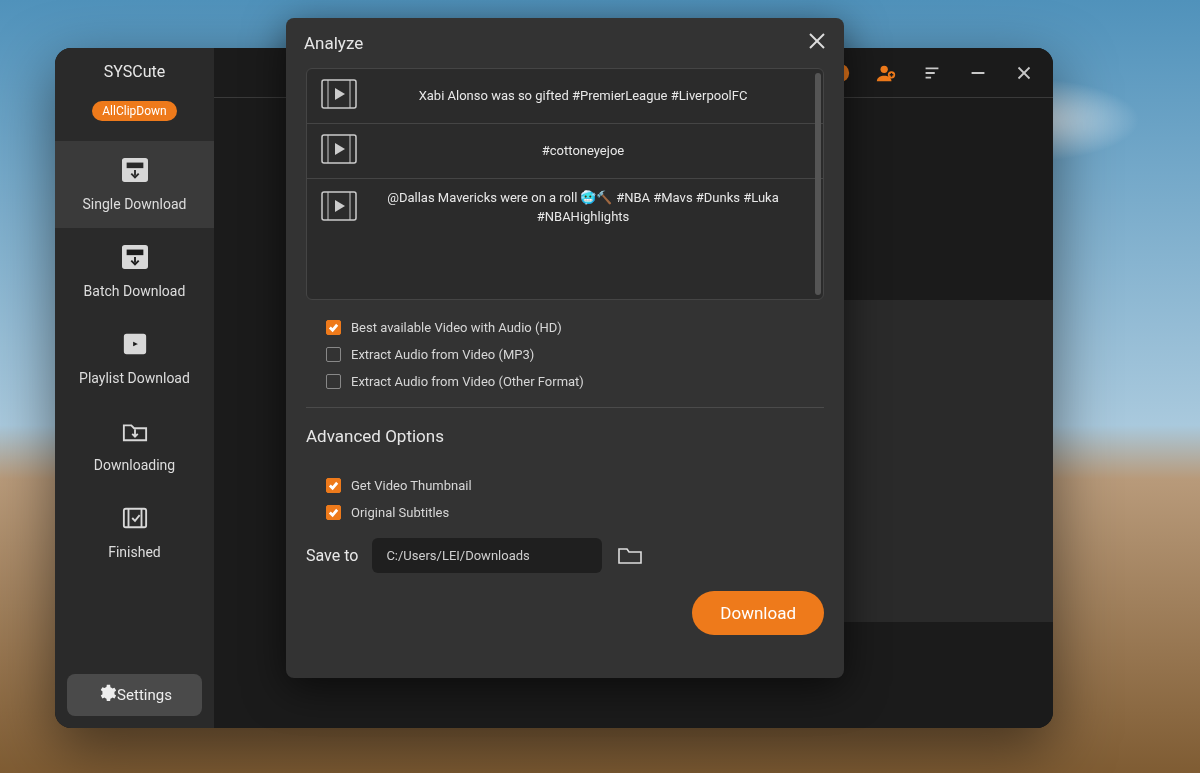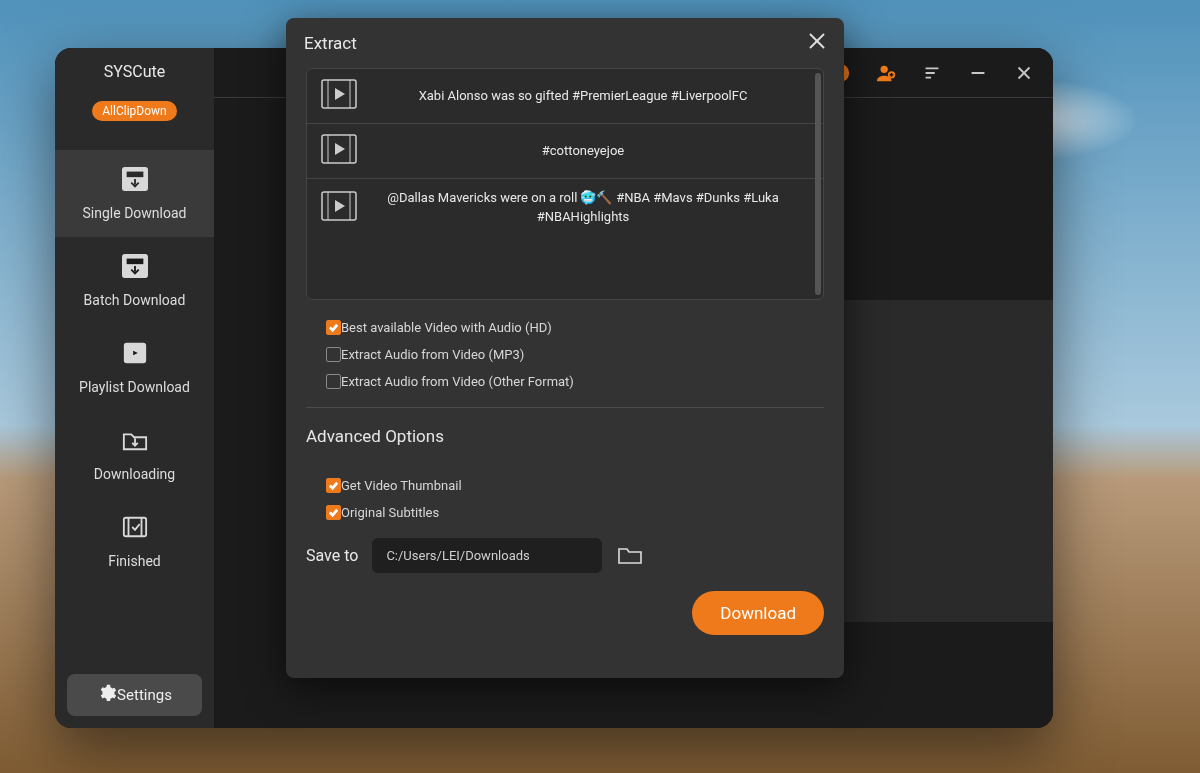--- a/index.html
+++ b/index.html
@@ -21,21 +21,21 @@
     position: absolute; left:55px; top:48px; width:998px; height:680px;
     background:#1b1b1b; border-radius:16px;
     box-shadow:0 20px 60px rgba(0,0,0,.5);
     display:flex; overflow:hidden;
   }
   
   .sidebar { width:159px; background:#2a2a2a; display:flex; flex-direction:column; }
   .brand { text-align:center; padding:14px 0 6px; color:#e8e8e8; font-size:16px; }
   .brand-sub { display:inline-block; margin-top:20px; background:#ee7a1b; color:#fff;
     font-size:12px; padding:3px 10px; border-radius:12px; }
-  .nav { margin-top:23px; display:flex; flex-direction:column; }
+  .nav { margin-top:14px; display:flex; flex-direction:column; }
   .nav-item { height:87px; display:flex; flex-direction:column; align-items:center;
     justify-content:center; color:#ddd; cursor:pointer; gap:10px; font-size:14px; }
   .nav-item.active { background:#3a3a3a; }
   .nav-item svg { width:30px; height:26px; stroke:#d8d8d8; fill:none; stroke-width:2; }
   .spacer { flex:1; }
   .settings-btn { margin:12px; background:#4a4a4a; border-radius:8px;
     display:flex; align-items:center; justify-content:center; gap:0;
     color:#eee; height:42px; cursor:pointer; font-size:15px;}
   .settings-btn svg{width:20px;height:20px;fill:#eee;}
   
@@ -59,21 +59,21 @@
   .modal-close svg{width:18px;height:18px;stroke:#ddd;stroke-width:2;}
   .modal-body{padding:0 20px 18px;flex:1;display:flex;flex-direction:column;}
   .video-list{background:#2b2b2b;border:1px solid #454545;border-radius:6px;
     height:232px;overflow:hidden;position:relative;}
   .video-list::after{content:"";position:absolute;right:2px;top:4px;bottom:4px;width:6px;background:#555;border-radius:3px;}
   .vrow{display:flex;align-items:center;padding:10px 14px;border-bottom:1px solid #454545;justify-content:center;}
   .vrow:last-child{border-bottom:none;}
   .vthumb svg{width:36px;height:30px;}
   .vtitle{flex:1;color:#e8e8e8;font-size:13px;text-align:center;line-height:1.45;}
   .opts{margin-top:20px;display:flex;flex-direction:column;gap:12px;padding-left:20px;}
-  .chk{display:flex;align-items:center;color:#d7d7d7;font-size:13px;cursor:pointer;text-align:right;}
+  .chk{display:flex;align-items:center;gap:10px;color:#d7d7d7;font-size:13px;cursor:pointer;text-align:right;}
   .chk .box{width:15px;height:15px;border:1.5px solid #ee7a1b;border-radius:2px;display:flex;align-items:center;justify-content:center;}
   .chk.unchecked .box{border-color:#888;}
   .chk .box svg{width:11px;height:11px;stroke:#fff;stroke-width:3;display:none;}
   .chk.checked .box{background:#ee7a1b;}
   .chk.checked .box svg{display:block;}
   .divider{height:1px;background:#4b4b4b;margin:18px 0;}
   .adv-title{color:#e6e6e6;font-size:17px;margin-bottom:12px;}
   .save-row{display:flex;align-items:center;gap:14px;margin-top:18px;}
   .save-label{color:#e8e8e8;font-size:16px;}
   .save-path{background:#1f1f1f;color:#cfcfcf;border-radius:6px;padding:10px 14px;
@@ -208,21 +208,21 @@
             <line x1="1" y1="1" x2="9" y2="9"></line>
             <line x1="9" y1="1" x2="1" y2="9"></line>
           </svg>
       </div>
     </div>
   </div>
 </div>
 
 <div class="modal">
   <div class="modal-hd">
-    <span>Extract</span>
+    <span>Analyze</span>
     <span class="modal-close">
       <svg viewBox="0 0 18 18">
           <line x1="2" y1="2" x2="16" y2="16"></line>
           <line x1="16" y1="2" x2="2" y2="16"></line>
         </svg>
     </span>
   </div>
 
   <div class="modal-body">
     <div class="video-list">

